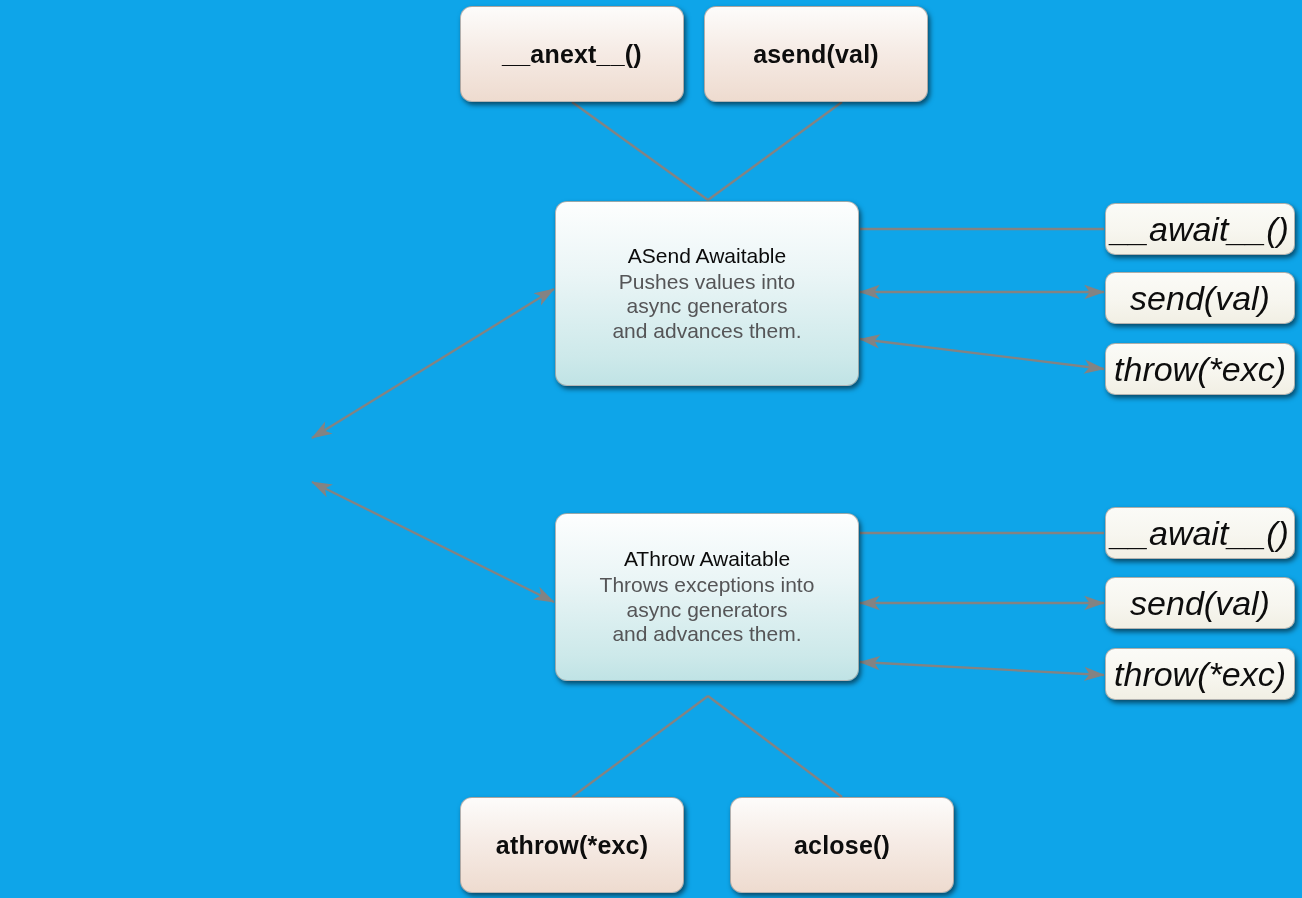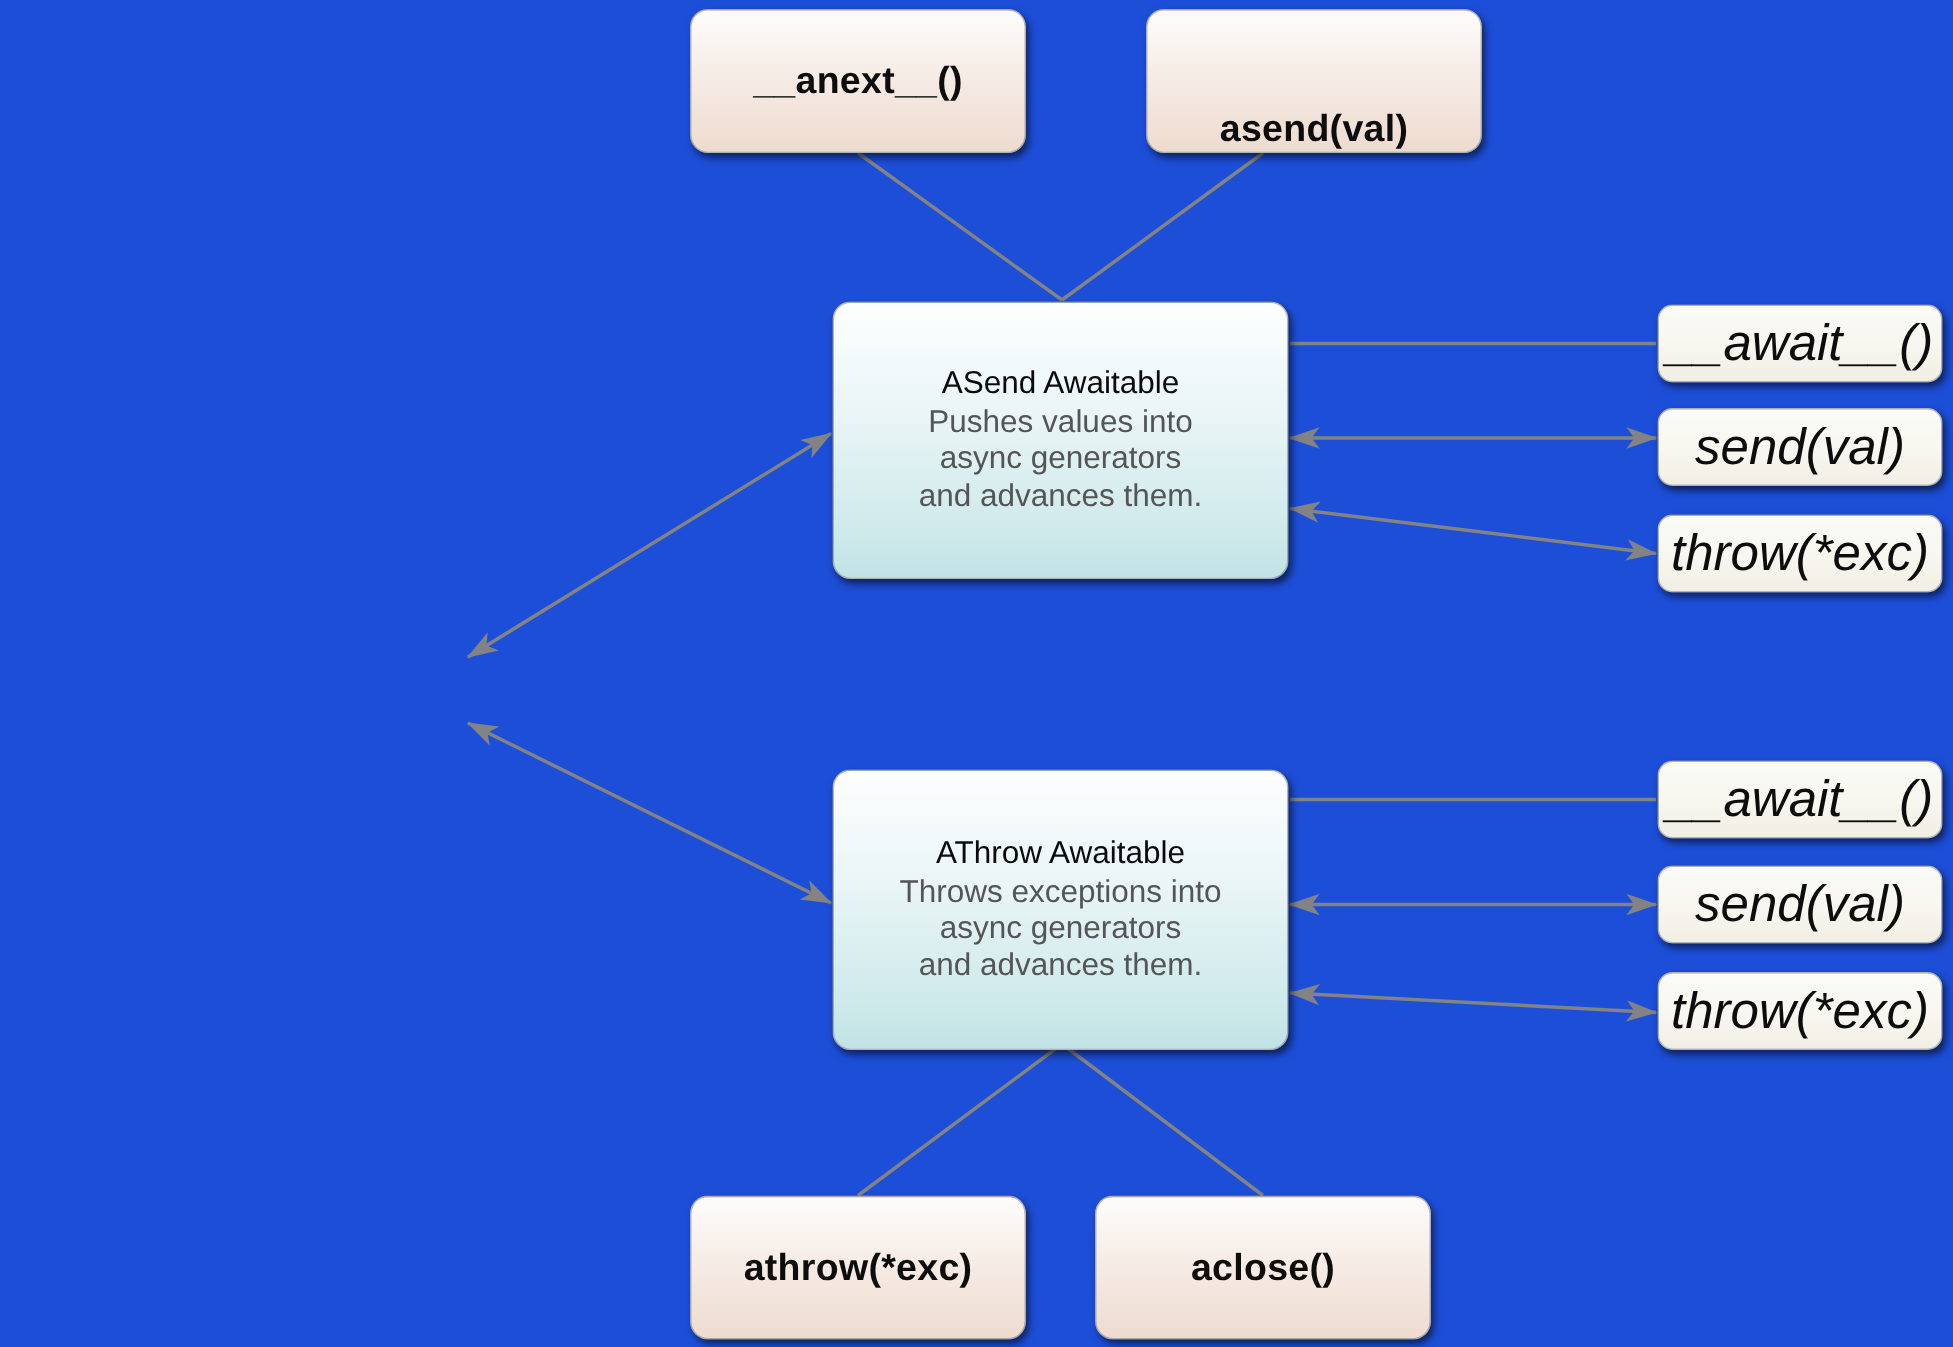--- a/index.html
+++ b/index.html
@@ -5,21 +5,21 @@
 <style>
   html, body {
     margin: 0;
     padding: 0;
     background: #000000;
   }
   #canvas {
     position: relative;
     width: 1302px;
     height: 898px;
-    background: #1d4ed8;
+    background: #0ea5e9;
     overflow: hidden;
     font-family: "Liberation Sans", "DejaVu Sans", sans-serif;
   }
   #edges {
     position: absolute;
     left: 0;
     top: 0;
     width: 1302px;
     height: 898px;
     pointer-events: none;
@@ -116,32 +116,32 @@
       <path d="M860,533 L1104,533"></path>
       <path d="M860,603 L1104,603" marker-end="url(#arrowEnd)" marker-start="url(#arrowStart)"></path>
       <path d="M860,662 L1104,675" marker-end="url(#arrowEnd)" marker-start="url(#arrowStart)"></path>
     </g>
   </svg>
 
   <div class="node peach" style="left:460px; top:6px; width:224px; height:96px;">
     <div class="node-title">__anext__()</div>
   </div>
 
-  <div class="node peach" style="left:764px; top:6px; width:224px; height:96px;justify-content:flex-end;">
+  <div class="node peach" style="left:704px; top:6px; width:224px; height:96px;">
     <div class="node-title">asend(val)</div>
   </div>
 
   <div class="node cyan" style="left:555px; top:201px; width:304px; height:185px;">
     <div class="node-title">ASend Awaitable</div>
     <div class="node-desc">Pushes values into
 async generators
 and advances them.</div>
   </div>
 
-  <div class="node cyan" style="left:555px; top:513px; width:304px; height:187px;align-items:center;">
+  <div class="node cyan" style="left:555px; top:513px; width:304px; height:168px;align-items:center;">
     <div class="node-title">AThrow Awaitable</div>
     <div class="node-desc">Throws exceptions into
 async generators
 and advances them.</div>
   </div>
 
 
   <div class="node cream" style="left:1105px; top:203px; width:190px; height:52px;">
     <div class="node-title">__await__()</div>
   </div>

